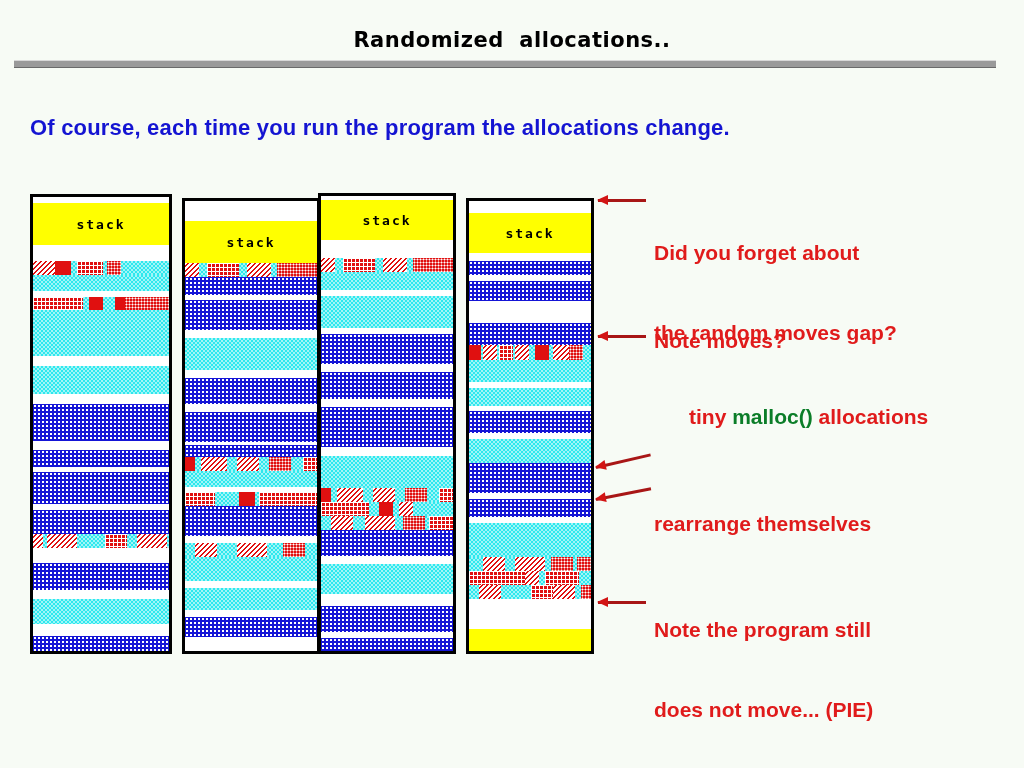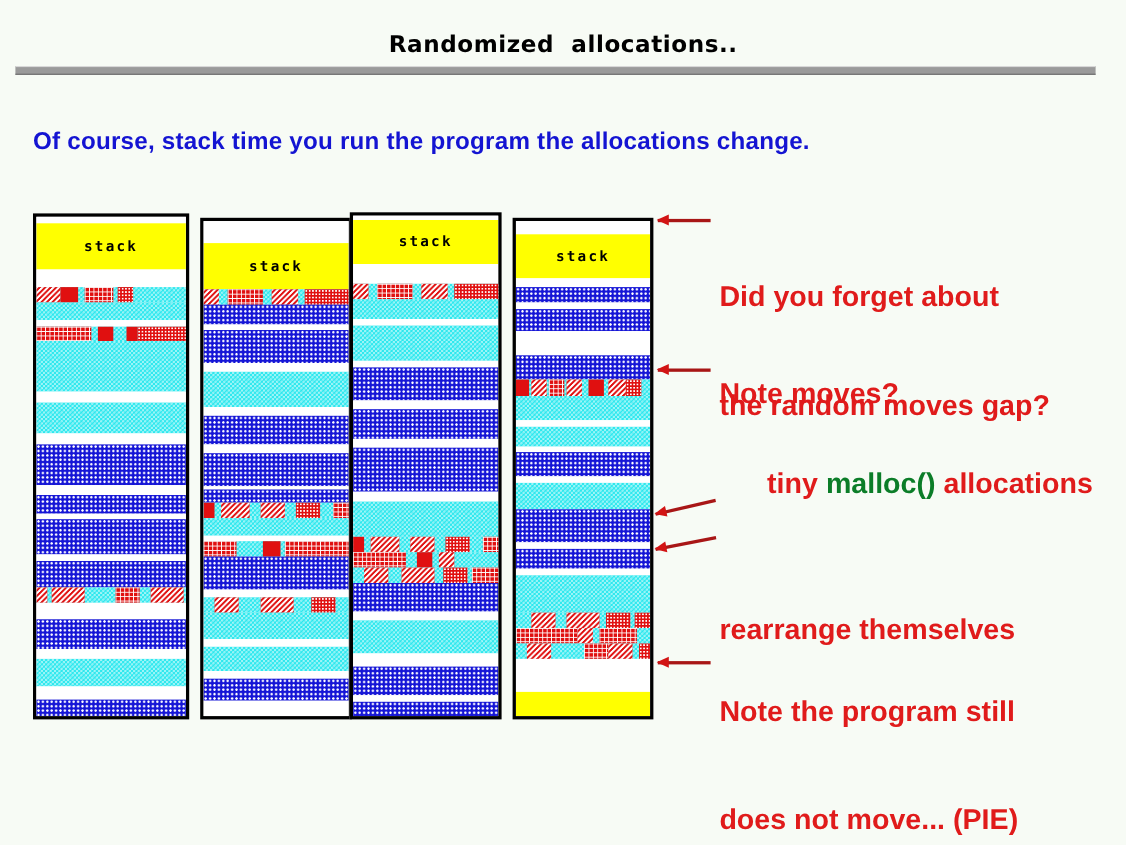--- a/index.html
+++ b/index.html
@@ -45,21 +45,21 @@
     font-size:21px;
     font-weight:bold;
     line-height:1.35;
   }
   .footnote div{white-space:pre;}
 
   
   .anno{
     position:absolute;
     color:#e01b1b;
-    font-size:26px;
+    font-size:21px;
     font-weight:bold;
     line-height:1.28;
     white-space:pre;
   }
   .anno .mono-g{color:#0b7d28;}
 
   
   .arrow{position:absolute;height:3px;background:#a81616;}
   .arrow::before{
     content:"";position:absolute;left:-1px;top:-4px;
@@ -134,21 +134,21 @@
   }
 </style>
 </head>
 <body>
 
 <div id="slide">
 
   <div class="title">Randomized  allocations..</div>
   <div class="title-rule"></div>
 
-  <div class="lead">Of course, stack time you run the program the allocations change.</div>
+  <div class="lead">Of course, each time you run the program the allocations change.</div>
 
   <div class="mem" id="col0" style="left:30px;top:194px;width:142px;height:460px;">
       <div class="band b-white" style="top: 0px; height: 6px;"></div>
       <div class="band b-yellow" style="top: 6px; height: 42px;">
         <span>stack</span>
       </div>
       <div class="band b-white" style="top: 48px; height: 16px;"></div>
       <div class="chunkrow b-cyan" style="top: 64px; height: 14px;">
         <div class="chunk hatch" style="left: 0px; width: 22px;"></div>
         <div class="chunk" style="left: 22px; width: 16px;"></div>

